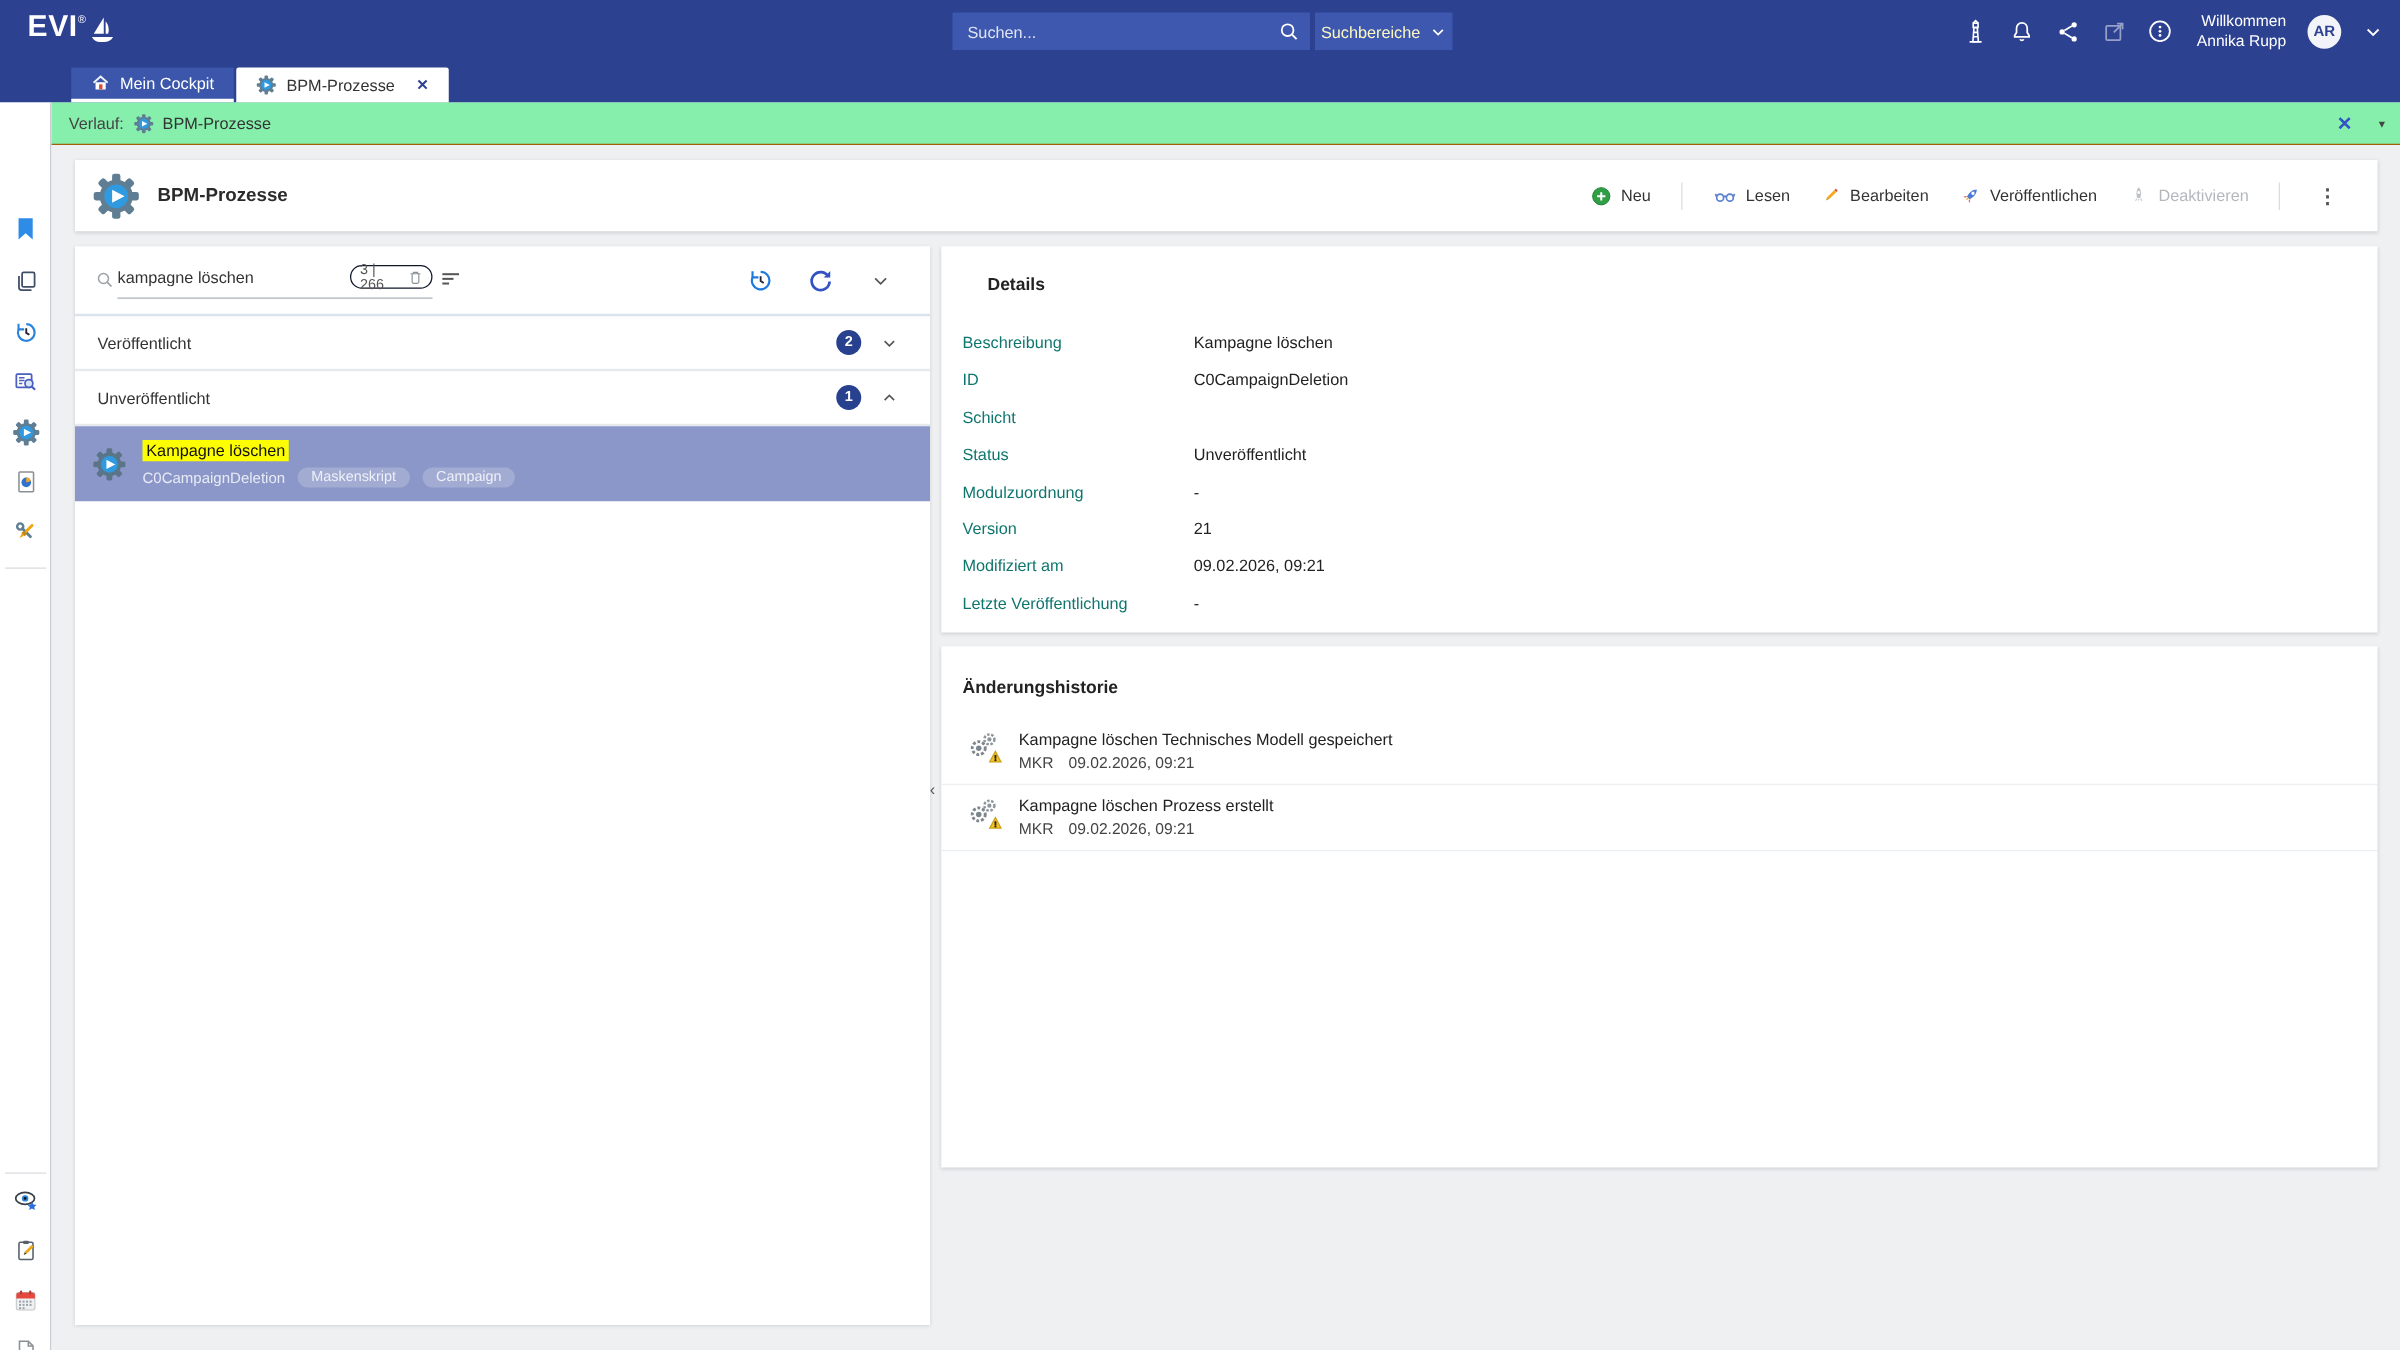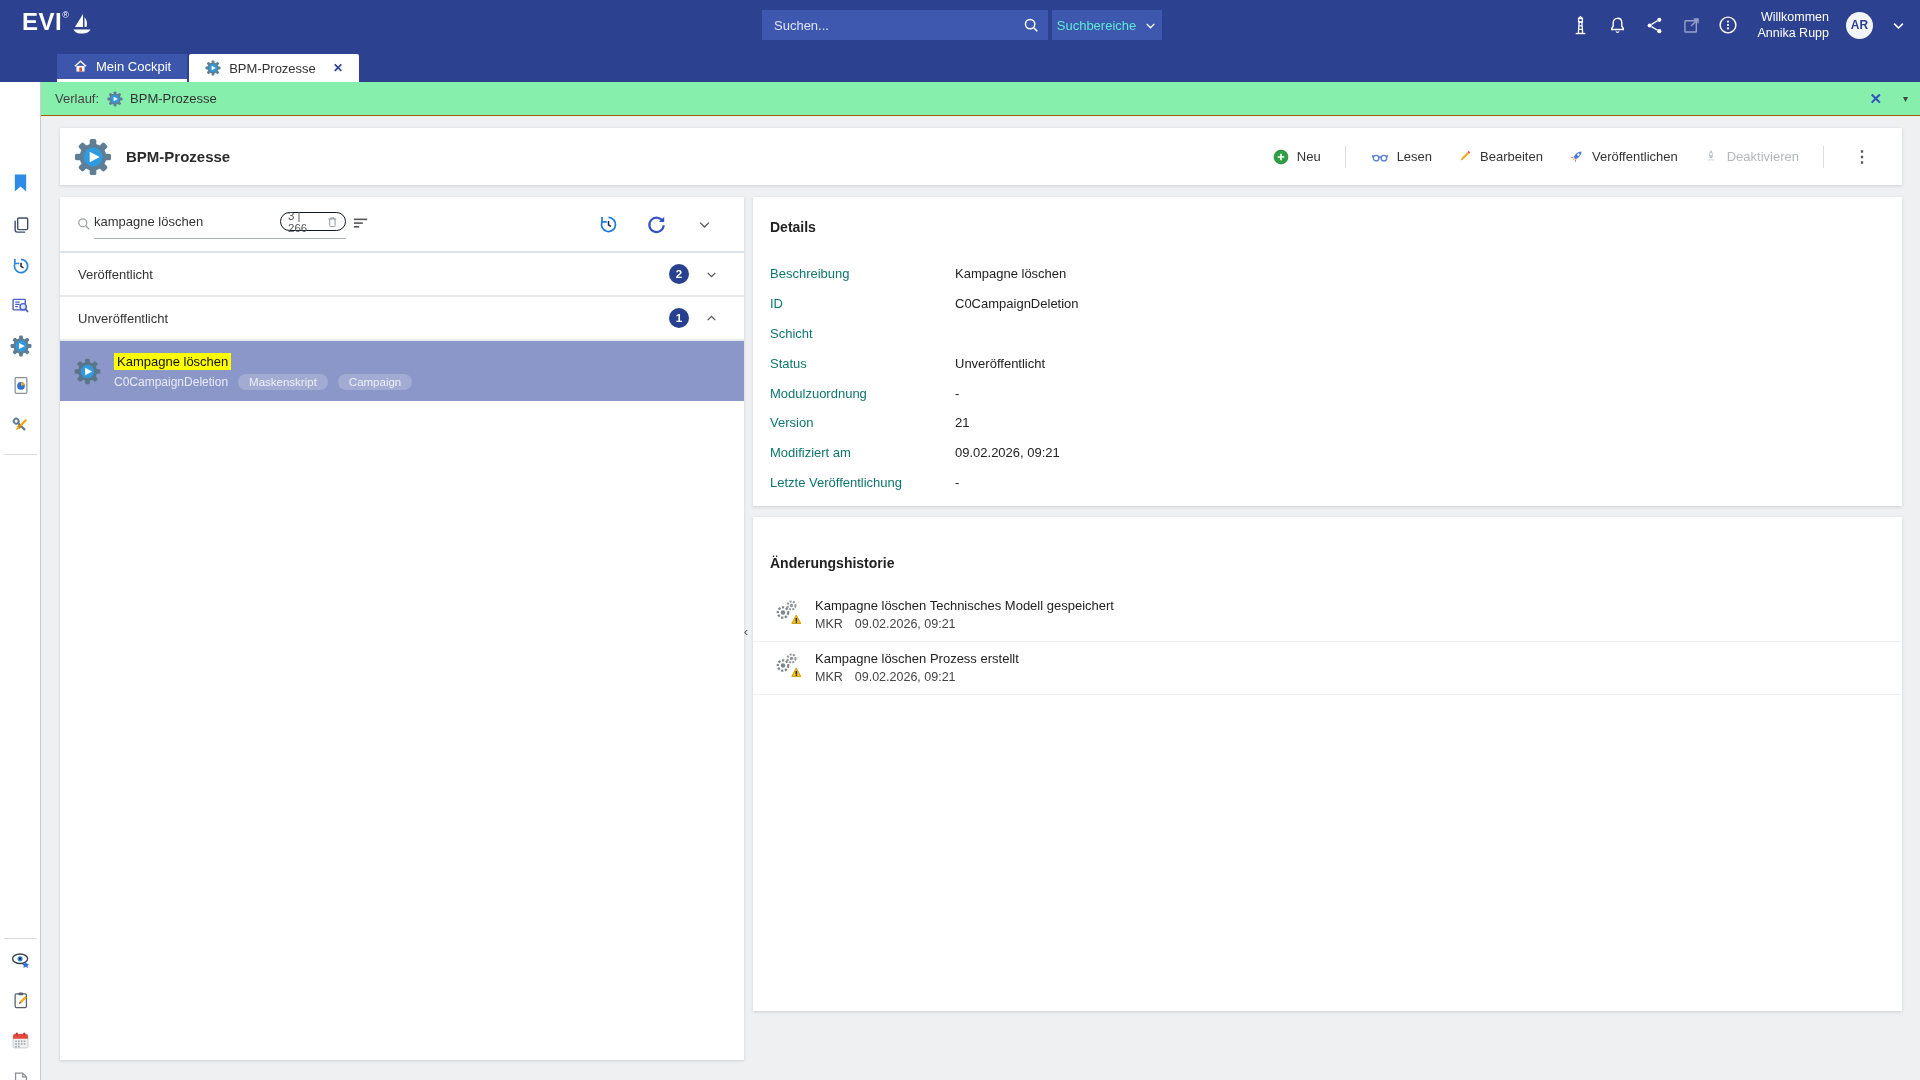--- a/index.html
+++ b/index.html
@@ -9,21 +9,21 @@
   
   .topbar { position:absolute; left:0; top:0; width:1920px; height:82px; background:#2d4191; }
   .logo { position:absolute; left:22px; top:8px; display:flex; align-items:flex-start; color:#fff; }
   .logo-text { font-size:24px; font-weight:bold; letter-spacing:.5px; }
   .logo-reg { font-size:9px; margin-top:2px; }
   .logo-sail { margin-left:2px; margin-top:4px; }
 
   .hsearch { position:absolute; left:762px; top:10px; width:286px; height:30px; background:#3d58ae; display:flex; align-items:center; padding:0 8px 0 12px; }
   .hsearch input { flex:1; background:transparent; border:none; outline:none; color:#bef264; font-size:13px; font-family:inherit; }
   .hsearch input::placeholder { color:#dfe5f5; opacity:1; }
-  .scope-btn { position:absolute; left:1052px; top:10px; width:110px; height:30px; background:#3d58ae; color:#5eead4; font-size:13px; display:flex; align-items:center; justify-content:center; gap:8px; cursor:pointer; }
+  .scope-btn { position:absolute; left:1052px; top:10px; width:110px; height:30px; background:#3d58ae; color:#fef9c3; font-size:13px; display:flex; align-items:center; justify-content:center; gap:8px; cursor:pointer; }
 
   .top-icons { position:absolute; right:10px; top:0; height:50px; display:flex; align-items:center; gap:13px; }
   .ticon { width:24px; height:24px; display:flex; align-items:center; justify-content:center; cursor:pointer; }
   .welcome { color:#fff; font-size:12.5px; line-height:1.3; text-align:right; margin:0 4px; }
   .avatar { width:27px; height:27px; border-radius:50%; background:#f2f4f9; color:#2d4191; font-size:12px; font-weight:bold; display:flex; align-items:center; justify-content:center; }
 
   
   .tabbar { position:absolute; left:57px; bottom:0; height:28px; display:flex; gap:2px; }
   .tab { height:28px; display:flex; align-items:center; gap:8px; padding:0 16px; font-size:13px; cursor:pointer; }
   .tab-inactive { background:#3b56aa; color:#fff; border-bottom:3px solid #fff; }
@@ -74,28 +74,28 @@
 
   .item { height:60px; background:#8b97c8; display:flex; align-items:center; padding-left:14px; cursor:pointer; }
   .item-text { margin-left:13px; }
   .item-title { display:inline-block; background:#fdff00; color:#111; font-size:13px; padding:1px 3px; }
   .item-sub { margin-top:4px; display:flex; align-items:center; gap:10px; }
   .item-id { font-size:12px; color:#e8ebf5; }
   .tag { background:#a2abd2; color:#eef0f8; font-size:11.5px; padding:2px 11px; border-radius:10px; }
 
   
   .details { left:753px; top:197px; width:1149px; height:309px; padding:22px 0 0 17px; }
-  .card-title { font-size:14px; font-weight:bold; color:#222; }
+  .card-title { font-size:14px; font-weight:bold; color:#222;margin-left:20px; }
   .drows { margin-top:24px; }
   .drow { display:grid; grid-template-columns:185px 1fr; font-size:13px; height:29.8px; align-items:center; }
   .dlabel { color:#0f766e; }
   .dvalue { color:#222; }
 
   
-  .histcard { left:753px; top:517px; width:1149px; height:494px; padding-top:38px; }
+  .histcard { left:753px; top:517px; width:1149px; height:417px; padding-top:24px; }
   .histcard .card-title { margin-left:17px; }
   .hlist { margin-top:18px; }
   .hentry { display:flex; gap:13px; padding:9px 0 10px 22px; border-bottom:1px solid #eceff1; }
   .htext { font-size:13px; color:#222; }
   .hsub { margin-top:4px; font-size:12.5px; color:#444; }
   .hsub .huser { margin-right:12px; }
 
   .collapse-handle { position:absolute; left:740px; top:618px; width:12px; height:26px; display:flex; align-items:center; justify-content:center; color:#555; font-size:13px; cursor:pointer; }
 
   svg { display:block; }

